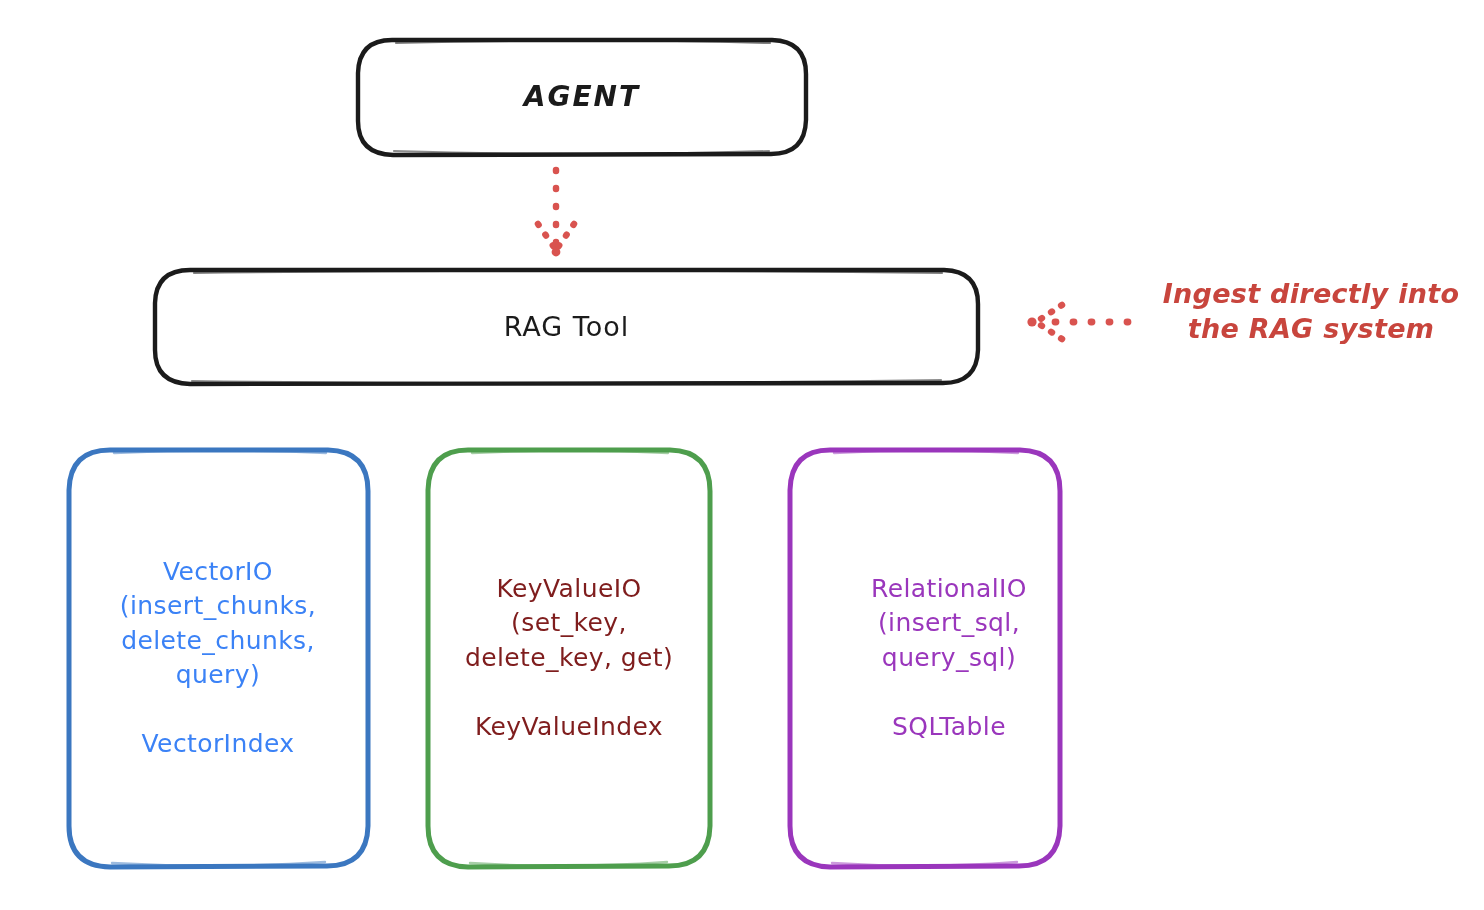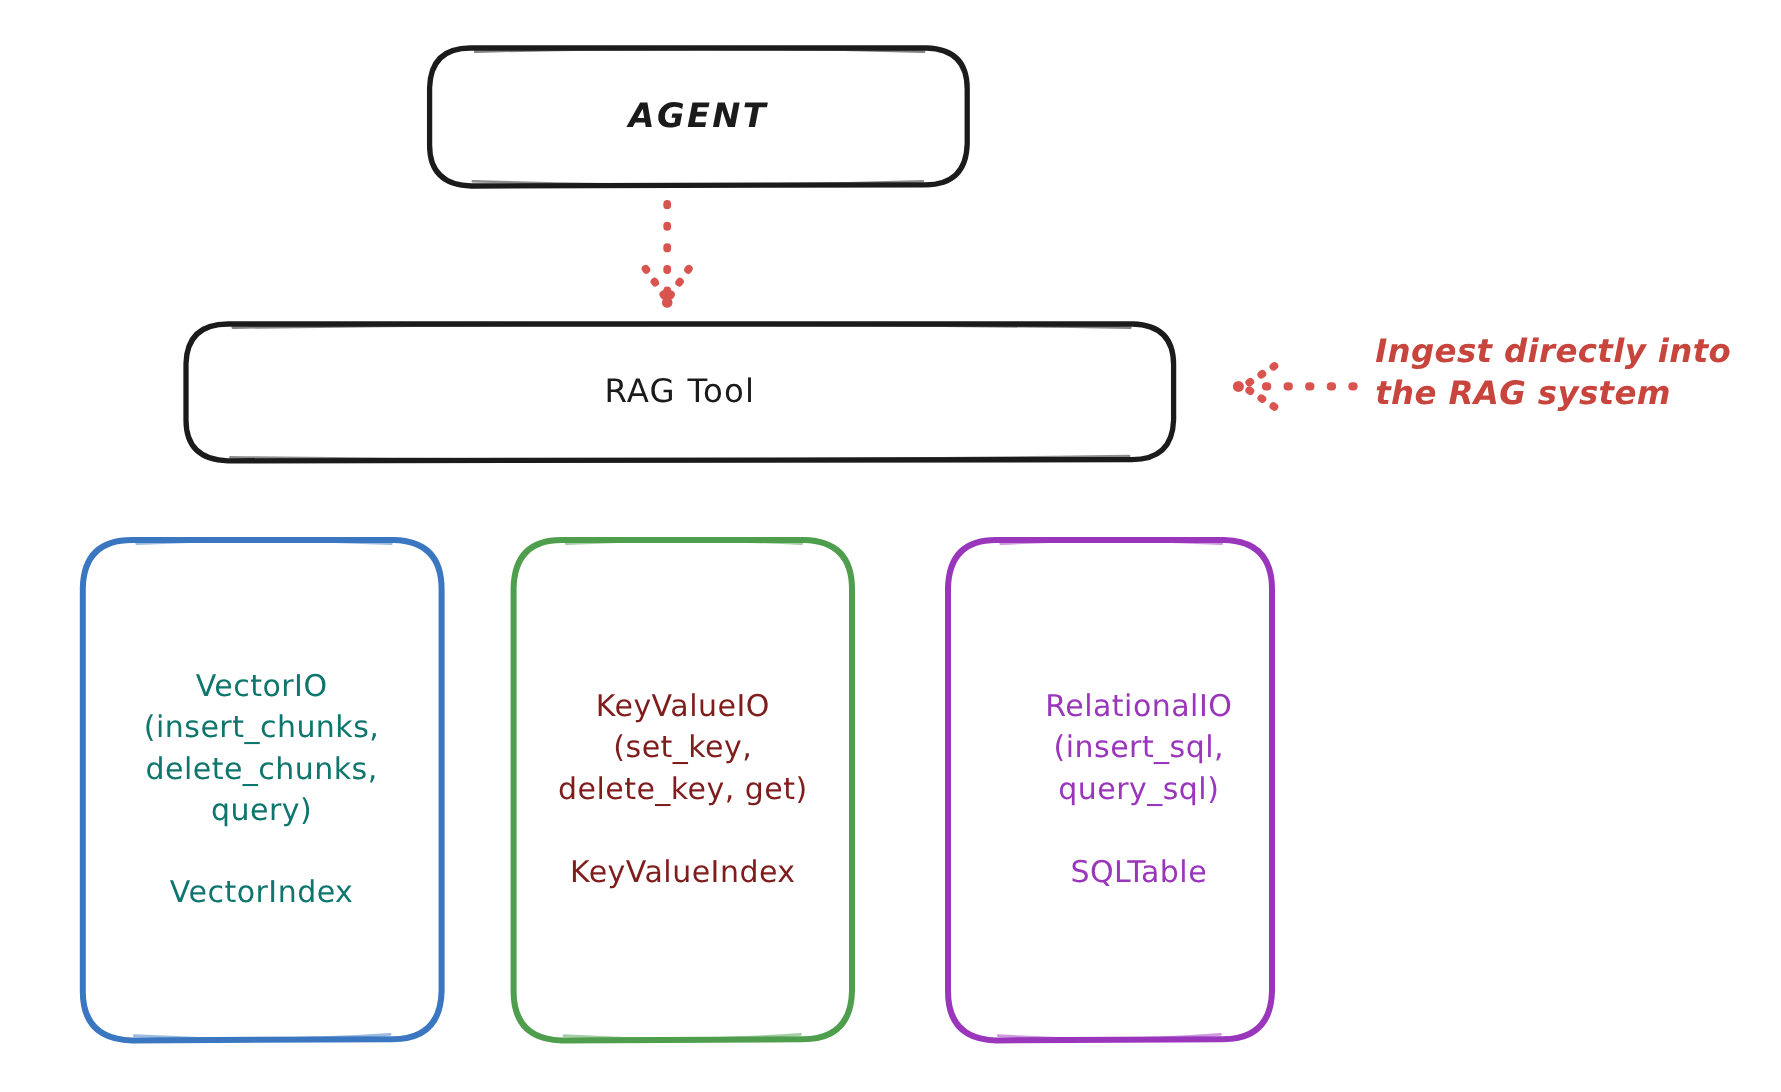--- a/index.html
+++ b/index.html
@@ -78,21 +78,21 @@
     font-weight: 500;
     line-height: 1.38;
     letter-spacing: 0.4px;
   }
   #vector-box {
     left: 67px;
     top: 449px;
     width: 302px;
     height: 418px;
   }
-  #vector-box .node-label { color: #0f766e; }
+  #vector-box .node-label { color: #3b82f6; }
   #keyvalue-box {
     left: 427px;
     top: 449px;
     width: 284px;
     height: 418px;
   }
   #keyvalue-box .node-label { color: #7f1d1d; }
   #relational-box {
     left: 789px;
     top: 449px;
@@ -109,20 +109,21 @@
     top: 277px;
     width: 330px;
     color: #c8453d;
     font-family: "DejaVu Sans", sans-serif;
     font-size: 27px;
     font-weight: 600;
     font-style: italic;
     line-height: 1.28;
     letter-spacing: 0.3px;
     white-space: pre-line;
+    text-align: center;
   }
 </style>
 </head>
 <body>
 
 <div id="canvas">
 
   <svg id="sketch-layer" viewBox="0 0 1484 910" xmlns="http://www.w3.org/2000/svg">
 
     <g>

